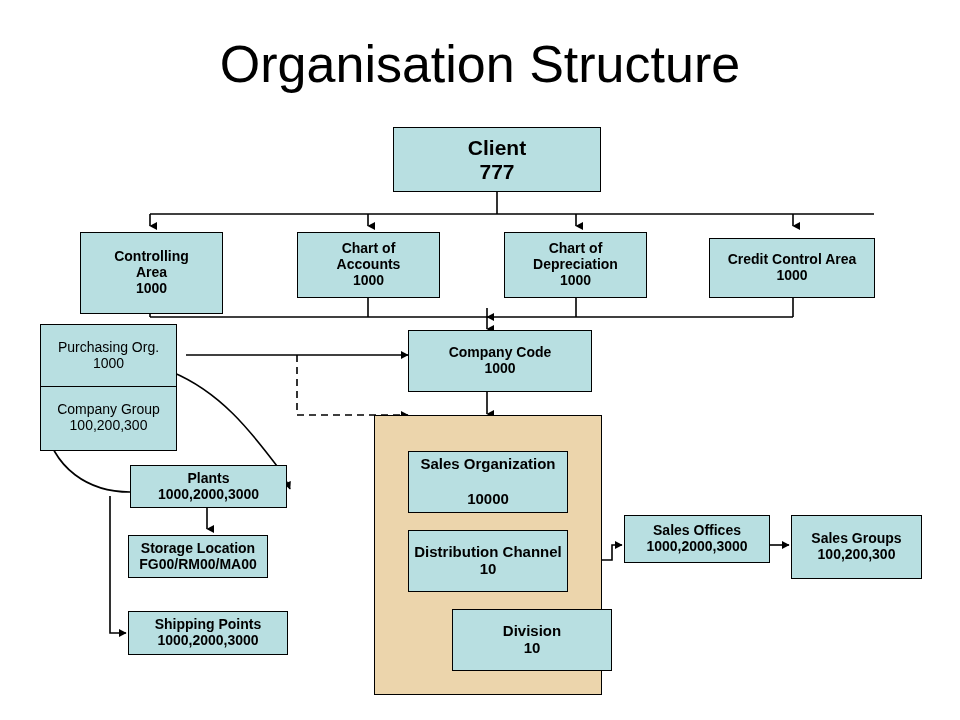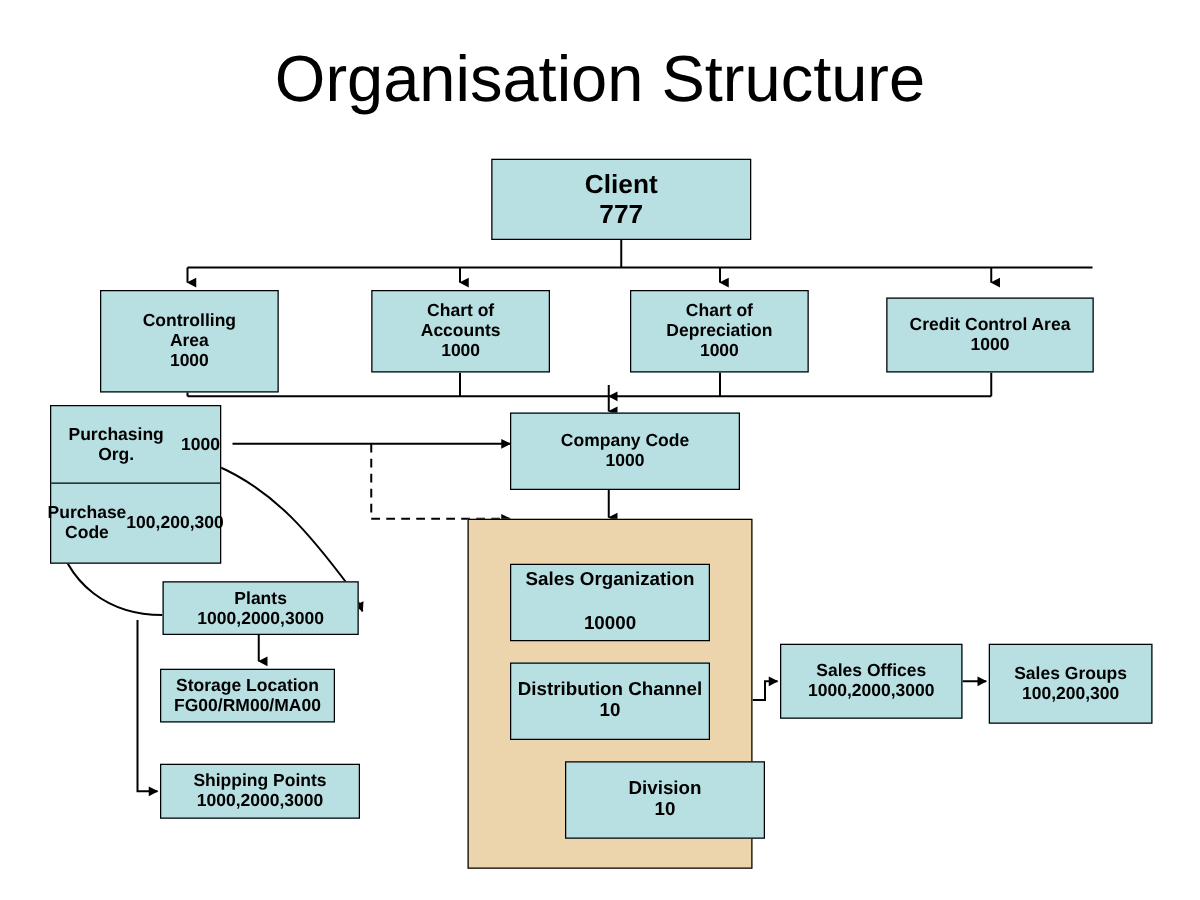--- a/index.html
+++ b/index.html
@@ -67,26 +67,26 @@
   }
   .stack-group {
     position: absolute;
     box-sizing: border-box;
     border: 1.5px solid #000000;
     background: #b8dfe1;
   }
   .stack-cell {
     box-sizing: border-box;
     display: flex;
-    flex-direction: row;
+    flex-direction: column;
     align-items: center;
     justify-content: center;
     text-align: center;
     font-family: "Liberation Sans", sans-serif;
-    font-weight: bold;
+    font-weight: normal;
     font-size: 14px;
     line-height: 1.12;
     color: #000000;
     width: 100%;
   }
   .stack-cell.div-top { border-bottom: 1.5px solid #000000; }
 </style>
 </head>
 <body>
 
@@ -174,21 +174,21 @@
     <span class="ln">Credit Control Area</span>
     <span class="ln">1000</span>
   </div>
 
   <div class="stack-group" style="left:40px; top:324px; width:137px; height:127px;">
     <div class="stack-cell div-top" style="height:62px;">
       <span class="ln">Purchasing Org.</span>
       <span class="ln">1000</span>
     </div>
     <div class="stack-cell" style="height:62px;">
-      <span class="ln">Purchase Code</span>
+      <span class="ln">Company Group</span>
       <span class="ln">100,200,300</span>
     </div>
   </div>
 
   <div class="node node-std" style="left:408px; top:330px; width:184px; height:62px;">
     <span class="ln">Company Code</span>
     <span class="ln">1000</span>
   </div>
 
   <div class="sales-container" style="left:374px; top:415px; width:228px; height:280px;"></div>
@@ -216,21 +216,21 @@
   <div class="node node-std" style="left:128px; top:535px; width:140px; height:43px;">
     <span class="ln">Storage Location</span>
     <span class="ln">FG00/RM00/MA00</span>
   </div>
 
   <div class="node node-std" style="left:128px; top:611px; width:160px; height:44px;">
     <span class="ln">Shipping Points</span>
     <span class="ln">1000,2000,3000</span>
   </div>
 
-  <div class="node node-std" style="left:624px; top:515px; width:146px; height:60px;">
+  <div class="node node-std" style="left:624px; top:515px; width:146px; height:48px;">
     <span class="ln">Sales Offices</span>
     <span class="ln">1000,2000,3000</span>
   </div>
 
   <div class="node node-std" style="left:791px; top:515px; width:131px; height:64px;">
     <span class="ln">Sales Groups</span>
     <span class="ln">100,200,300</span>
   </div>
 
 </div>

